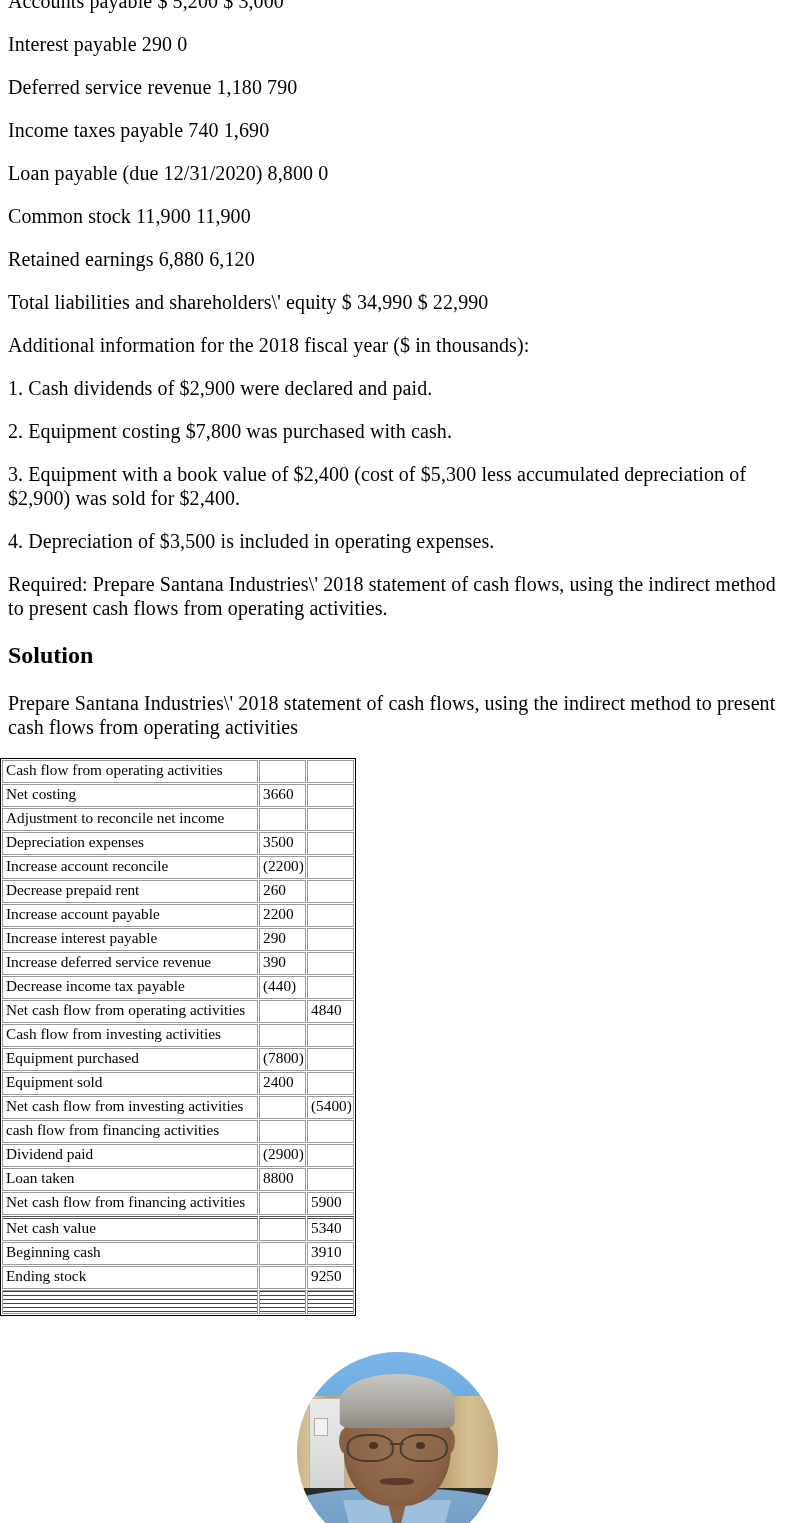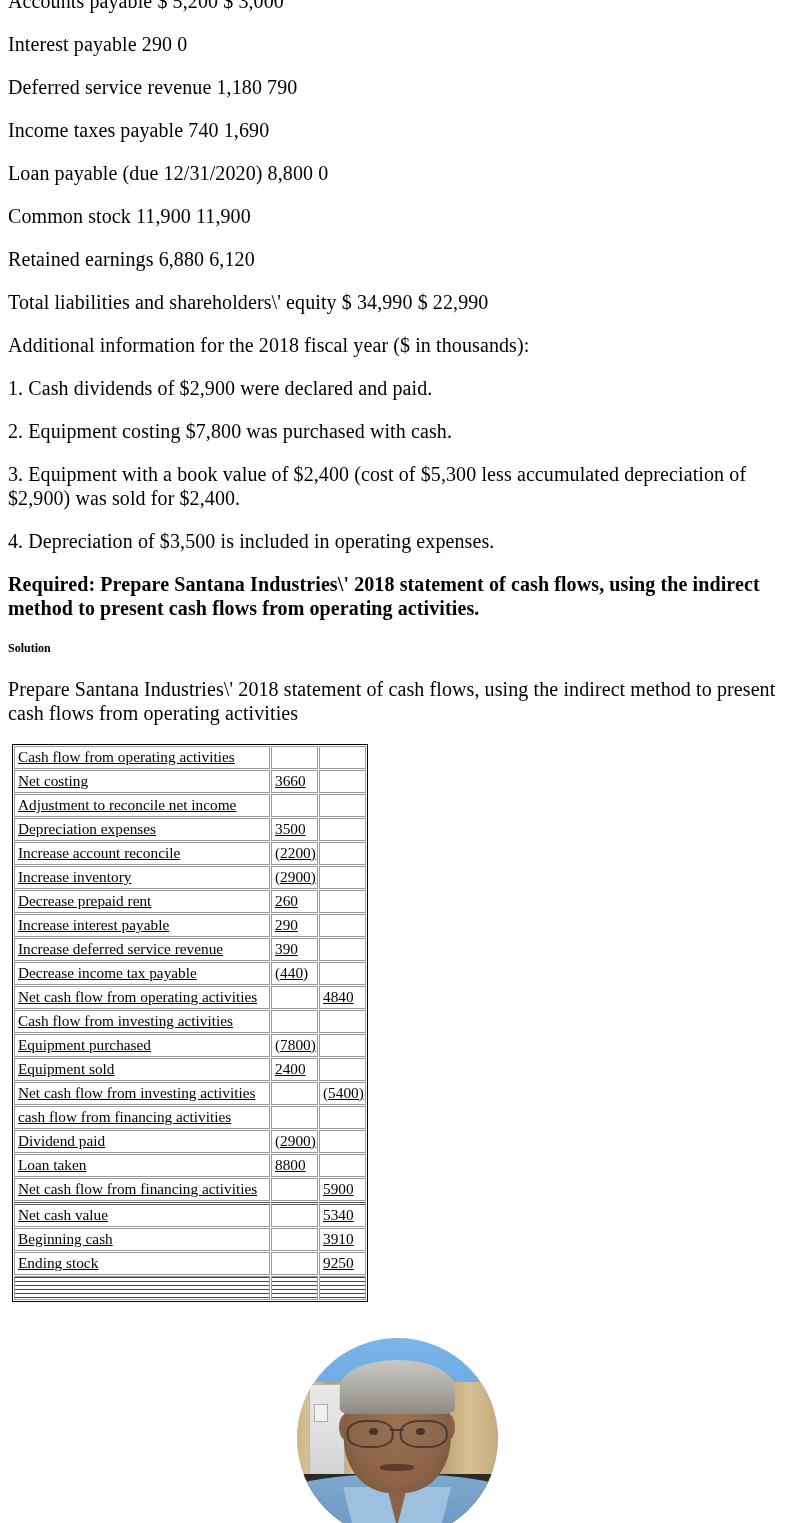--- a/index.html
+++ b/index.html
@@ -32,34 +32,32 @@
     line-height: 1.20;
     margin: 0 0 19px 0;
     letter-spacing: 0.1px;
   }
   .para.first-cut {
     margin-top: -11px;
     margin-bottom: 19px;
   }
   .para.tight {
     margin-bottom: 22px;
-    font-weight: bold;
   }
   .h-solution {
-    font-size: 12px;
+    font-size: 24px;
     font-weight: bold;
     line-height: 1.15;
     margin: 22px 0 21px 0;
   }
 
   
   .tablewrap {
-    padding-left: 12px;
+    padding-left: 0;
     margin-top: 6px;
-    text-decoration: underline;
   }
   table.cf {
     border-collapse: separate;
     border-spacing: 1px;
     background: #ffffff;
     border: 1px solid #000000;
     font-size: 15.3px;
     line-height: 1.0;
     table-layout: fixed;
     width: 352px;
@@ -266,27 +264,27 @@
             <td>Depreciation expenses</td>
             <td>3500</td>
             <td></td>
           </tr>
           <tr>
             <td>Increase account reconcile</td>
             <td>(2200)</td>
             <td></td>
           </tr>
           <tr>
-            <td>Increase inventory</td>
-            <td>(2900)</td>
-            <td></td>
-          </tr>
-          <tr>
             <td>Decrease prepaid rent</td>
             <td>260</td>
+            <td></td>
+          </tr>
+          <tr>
+            <td>Increase account payable</td>
+            <td>2200</td>
             <td></td>
           </tr>
           <tr>
             <td>Increase interest payable</td>
             <td>290</td>
             <td></td>
           </tr>
           <tr>
             <td>Increase deferred service revenue</td>
             <td>390</td>

